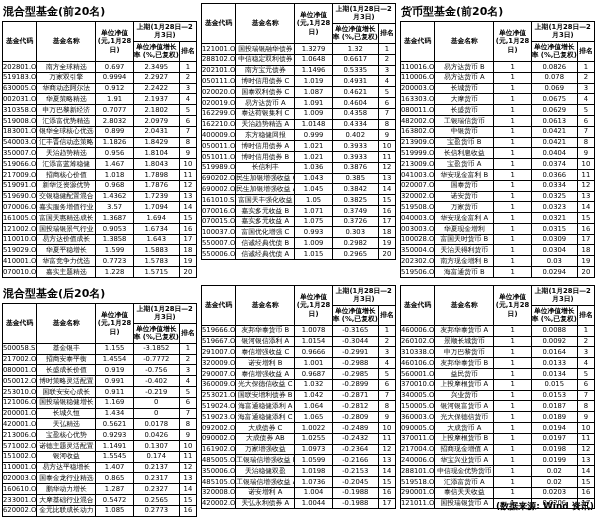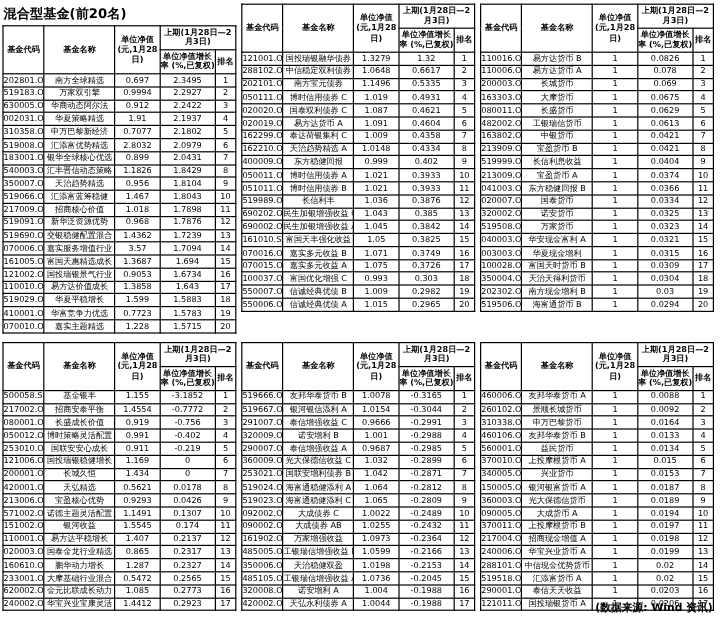--- a/index.html
+++ b/index.html
@@ -355,20 +355,21 @@
               <td>信诚经典优债 A</td>
               <td>1.015</td>
               <td>0.2965</td>
               <td>20</td>
             </tr>
           </tbody>
       </table>
     </section>
 
     <section>
+      <h2 class="tbl-title">货币型基金(前20名)</h2>
       <table>
         <colgroup>
             <col class="c-code">
             <col class="c-name">
             <col class="c-nav">
             <col class="c-growth">
             <col class="c-rank">
           </colgroup>
         <thead>
           <tr>
@@ -448,21 +449,21 @@
             </tr>
             <tr>
               <td>213009.OF</td>
               <td>宝盈货币 A</td>
               <td>1</td>
               <td>0.0374</td>
               <td>10</td>
             </tr>
             <tr>
               <td>041003.OF</td>
-              <td>东方稳健回报 B</td>
+              <td>华安现金富利 B</td>
               <td>1</td>
               <td>0.0366</td>
               <td>11</td>
             </tr>
             <tr>
               <td>020007.OF</td>
               <td>国泰货币</td>
               <td>1</td>
               <td>0.0334</td>
               <td>12</td>
@@ -515,20 +516,166 @@
               <td>1</td>
               <td>0.03</td>
               <td>19</td>
             </tr>
             <tr>
               <td>519506.OF</td>
               <td>海富通货币 B</td>
               <td>1</td>
               <td>0.0294</td>
               <td>20</td>
+            </tr>
+          </tbody>
+      </table>
+    </section>
+
+    <section>
+      <h2 class="tbl-title">混合型基金(后20名)</h2>
+      <table>
+        <colgroup>
+            <col class="c-code">
+            <col class="c-name">
+            <col class="c-nav">
+            <col class="c-growth">
+            <col class="c-rank">
+          </colgroup>
+        <thead>
+          <tr>
+            <th rowspan="2">基金代码</th>
+            <th rowspan="2">基金名称</th>
+            <th rowspan="2">单位净值 (元,1月28日)</th>
+            <th colspan="2">上期(1月28日—2月3日)</th>
+          </tr>
+          <tr class="sub">
+            <th>单位净值增长率 (%,已复权)</th>
+            <th>排名</th>
+          </tr>
+        </thead>
+        <tbody>
+            <tr>
+              <td>500058.SH</td>
+              <td>基金银丰</td>
+              <td>1.155</td>
+              <td>-3.1852</td>
+              <td>1</td>
+            </tr>
+            <tr>
+              <td>217002.OF</td>
+              <td>招商安泰平衡</td>
+              <td>1.4554</td>
+              <td>-0.7772</td>
+              <td>2</td>
+            </tr>
+            <tr>
+              <td>080001.OF</td>
+              <td>长盛成长价值</td>
+              <td>0.919</td>
+              <td>-0.756</td>
+              <td>3</td>
+            </tr>
+            <tr>
+              <td>050012.OF</td>
+              <td>博时策略灵活配置</td>
+              <td>0.991</td>
+              <td>-0.402</td>
+              <td>4</td>
+            </tr>
+            <tr>
+              <td>253010.OF</td>
+              <td>国联安安心成长</td>
+              <td>0.911</td>
+              <td>-0.219</td>
+              <td>5</td>
+            </tr>
+            <tr>
+              <td>121006.OF</td>
+              <td>国投瑞银稳健增长</td>
+              <td>1.169</td>
+              <td>0</td>
+              <td>6</td>
+            </tr>
+            <tr>
+              <td>200001.OF</td>
+              <td>长城久恒</td>
+              <td>1.434</td>
+              <td>0</td>
+              <td>7</td>
+            </tr>
+            <tr>
+              <td>420001.OF</td>
+              <td>天弘精选</td>
+              <td>0.5621</td>
+              <td>0.0178</td>
+              <td>8</td>
+            </tr>
+            <tr>
+              <td>213006.OF</td>
+              <td>宝盈核心优势</td>
+              <td>0.9293</td>
+              <td>0.0426</td>
+              <td>9</td>
+            </tr>
+            <tr>
+              <td>571002.OF</td>
+              <td>诺德主题灵活配置</td>
+              <td>1.1491</td>
+              <td>0.1307</td>
+              <td>10</td>
+            </tr>
+            <tr>
+              <td>151002.OF</td>
+              <td>银河收益</td>
+              <td>1.5545</td>
+              <td>0.174</td>
+              <td>11</td>
+            </tr>
+            <tr>
+              <td>110001.OF</td>
+              <td>易方达平稳增长</td>
+              <td>1.407</td>
+              <td>0.2137</td>
+              <td>12</td>
+            </tr>
+            <tr>
+              <td>020003.OF</td>
+              <td>国泰金龙行业精选</td>
+              <td>0.865</td>
+              <td>0.2317</td>
+              <td>13</td>
+            </tr>
+            <tr>
+              <td>160610.OF</td>
+              <td>鹏华动力增长</td>
+              <td>1.287</td>
+              <td>0.2327</td>
+              <td>14</td>
+            </tr>
+            <tr>
+              <td>233001.OF</td>
+              <td>大摩基础行业混合</td>
+              <td>0.5472</td>
+              <td>0.2565</td>
+              <td>15</td>
+            </tr>
+            <tr>
+              <td>620002.OF</td>
+              <td>金元比联成长动力</td>
+              <td>1.085</td>
+              <td>0.2773</td>
+              <td>16</td>
+            </tr>
+            <tr>
+              <td>240002.OF</td>
+              <td>华宝兴业宝康灵活</td>
+              <td>1.4412</td>
+              <td>0.2923</td>
+              <td>17</td>
             </tr>
           </tbody>
       </table>
     </section>
 
     <section>
       <table>
         <colgroup>
             <col class="c-code">
             <col class="c-name">
@@ -543,136 +690,136 @@
             <th rowspan="2">单位净值 (元,1月28日)</th>
             <th colspan="2">上期(1月28日—2月3日)</th>
           </tr>
           <tr class="sub">
             <th>单位净值增长率 (%,已复权)</th>
             <th>排名</th>
           </tr>
         </thead>
         <tbody>
             <tr>
-              <td>500058.SH</td>
-              <td>基金银丰</td>
-              <td>1.155</td>
-              <td>-3.1852</td>
-              <td>1</td>
-            </tr>
-            <tr>
-              <td>217002.OF</td>
-              <td>招商安泰平衡</td>
-              <td>1.4554</td>
-              <td>-0.7772</td>
+              <td>519666.OF</td>
+              <td>友邦华泰货币 B</td>
+              <td>1.0078</td>
+              <td>-0.3165</td>
+              <td>1</td>
+            </tr>
+            <tr>
+              <td>519667.OF</td>
+              <td>银河银信添利 A</td>
+              <td>1.0154</td>
+              <td>-0.3044</td>
               <td>2</td>
             </tr>
             <tr>
-              <td>080001.OF</td>
-              <td>长盛成长价值</td>
-              <td>0.919</td>
-              <td>-0.756</td>
+              <td>291007.OF</td>
+              <td>泰信增强收益 C</td>
+              <td>0.9666</td>
+              <td>-0.2991</td>
               <td>3</td>
             </tr>
             <tr>
-              <td>050012.OF</td>
-              <td>博时策略灵活配置</td>
-              <td>0.991</td>
-              <td>-0.402</td>
+              <td>320009.OF</td>
+              <td>诺安增利 B</td>
+              <td>1.001</td>
+              <td>-0.2988</td>
               <td>4</td>
             </tr>
             <tr>
-              <td>253010.OF</td>
-              <td>国联安安心成长</td>
-              <td>0.911</td>
-              <td>-0.219</td>
+              <td>290007.OF</td>
+              <td>泰信增强收益 A</td>
+              <td>0.9687</td>
+              <td>-0.2985</td>
               <td>5</td>
             </tr>
             <tr>
-              <td>121006.OF</td>
-              <td>国投瑞银稳健增长</td>
-              <td>1.169</td>
-              <td>0</td>
+              <td>360009.OF</td>
+              <td>光大保德信收益 C</td>
+              <td>1.032</td>
+              <td>-0.2899</td>
               <td>6</td>
             </tr>
             <tr>
-              <td>200001.OF</td>
-              <td>长城久恒</td>
-              <td>1.434</td>
-              <td>0</td>
+              <td>253021.OF</td>
+              <td>国联安增利债券 B</td>
+              <td>1.042</td>
+              <td>-0.2871</td>
               <td>7</td>
             </tr>
             <tr>
-              <td>420001.OF</td>
-              <td>天弘精选</td>
-              <td>0.5621</td>
-              <td>0.0178</td>
+              <td>519024.OF</td>
+              <td>海富通稳健添利 A</td>
+              <td>1.064</td>
+              <td>-0.2812</td>
               <td>8</td>
             </tr>
             <tr>
-              <td>213006.OF</td>
-              <td>宝盈核心优势</td>
-              <td>0.9293</td>
-              <td>0.0426</td>
+              <td>519023.OF</td>
+              <td>海富通稳健添利 C</td>
+              <td>1.065</td>
+              <td>-0.2809</td>
               <td>9</td>
             </tr>
             <tr>
-              <td>571002.OF</td>
-              <td>诺德主题灵活配置</td>
-              <td>1.1491</td>
-              <td>0.1307</td>
+              <td>092002.OF</td>
+              <td>大成债券 C</td>
+              <td>1.0022</td>
+              <td>-0.2489</td>
               <td>10</td>
             </tr>
             <tr>
-              <td>151002.OF</td>
-              <td>银河收益</td>
-              <td>1.5545</td>
-              <td>0.174</td>
+              <td>090002.OF</td>
+              <td>大成债券 AB</td>
+              <td>1.0255</td>
+              <td>-0.2432</td>
               <td>11</td>
             </tr>
             <tr>
-              <td>110001.OF</td>
-              <td>易方达平稳增长</td>
-              <td>1.407</td>
-              <td>0.2137</td>
+              <td>161902.OF</td>
+              <td>万家增强收益</td>
+              <td>1.0973</td>
+              <td>-0.2364</td>
               <td>12</td>
             </tr>
             <tr>
-              <td>020003.OF</td>
-              <td>国泰金龙行业精选</td>
-              <td>0.865</td>
-              <td>0.2317</td>
+              <td>485005.OF</td>
+              <td>工银瑞信增强收益 B</td>
+              <td>1.0599</td>
+              <td>-0.2166</td>
               <td>13</td>
             </tr>
             <tr>
-              <td>160610.OF</td>
-              <td>鹏华动力增长</td>
-              <td>1.287</td>
-              <td>0.2327</td>
+              <td>350006.OF</td>
+              <td>天治稳健双盈</td>
+              <td>1.0198</td>
+              <td>-0.2153</td>
               <td>14</td>
             </tr>
             <tr>
-              <td>233001.OF</td>
-              <td>大摩基础行业混合</td>
-              <td>0.5472</td>
-              <td>0.2565</td>
+              <td>485105.OF</td>
+              <td>工银瑞信增强收益 A</td>
+              <td>1.0736</td>
+              <td>-0.2045</td>
               <td>15</td>
             </tr>
             <tr>
-              <td>620002.OF</td>
-              <td>金元比联成长动力</td>
-              <td>1.085</td>
-              <td>0.2773</td>
+              <td>320008.OF</td>
+              <td>诺安增利 A</td>
+              <td>1.004</td>
+              <td>-0.1988</td>
               <td>16</td>
             </tr>
             <tr>
-              <td>240002.OF</td>
-              <td>华宝兴业宝康灵活</td>
-              <td>1.4412</td>
-              <td>0.2923</td>
+              <td>420002.OF</td>
+              <td>天弘永利债券 A</td>
+              <td>1.0044</td>
+              <td>-0.1988</td>
               <td>17</td>
             </tr>
           </tbody>
       </table>
     </section>
 
     <section>
       <table>
         <colgroup>
             <col class="c-code">
@@ -688,165 +835,20 @@
             <th rowspan="2">单位净值 (元,1月28日)</th>
             <th colspan="2">上期(1月28日—2月3日)</th>
           </tr>
           <tr class="sub">
             <th>单位净值增长率 (%,已复权)</th>
             <th>排名</th>
           </tr>
         </thead>
         <tbody>
             <tr>
-              <td>519666.OF</td>
-              <td>友邦华泰货币 B</td>
-              <td>1.0078</td>
-              <td>-0.3165</td>
-              <td>1</td>
-            </tr>
-            <tr>
-              <td>519667.OF</td>
-              <td>银河银信添利 A</td>
-              <td>1.0154</td>
-              <td>-0.3044</td>
-              <td>2</td>
-            </tr>
-            <tr>
-              <td>291007.OF</td>
-              <td>泰信增强收益 C</td>
-              <td>0.9666</td>
-              <td>-0.2991</td>
-              <td>3</td>
-            </tr>
-            <tr>
-              <td>320009.OF</td>
-              <td>诺安增利 B</td>
-              <td>1.001</td>
-              <td>-0.2988</td>
-              <td>4</td>
-            </tr>
-            <tr>
-              <td>290007.OF</td>
-              <td>泰信增强收益 A</td>
-              <td>0.9687</td>
-              <td>-0.2985</td>
-              <td>5</td>
-            </tr>
-            <tr>
-              <td>360009.OF</td>
-              <td>光大保德信收益 C</td>
-              <td>1.032</td>
-              <td>-0.2899</td>
-              <td>6</td>
-            </tr>
-            <tr>
-              <td>253021.OF</td>
-              <td>国联安增利债券 B</td>
-              <td>1.042</td>
-              <td>-0.2871</td>
-              <td>7</td>
-            </tr>
-            <tr>
-              <td>519024.OF</td>
-              <td>海富通稳健添利 A</td>
-              <td>1.064</td>
-              <td>-0.2812</td>
-              <td>8</td>
-            </tr>
-            <tr>
-              <td>519023.OF</td>
-              <td>海富通稳健添利 C</td>
-              <td>1.065</td>
-              <td>-0.2809</td>
-              <td>9</td>
-            </tr>
-            <tr>
-              <td>092002.OF</td>
-              <td>大成债券 C</td>
-              <td>1.0022</td>
-              <td>-0.2489</td>
-              <td>10</td>
-            </tr>
-            <tr>
-              <td>090002.OF</td>
-              <td>大成债券 AB</td>
-              <td>1.0255</td>
-              <td>-0.2432</td>
-              <td>11</td>
-            </tr>
-            <tr>
-              <td>161902.OF</td>
-              <td>万家增强收益</td>
-              <td>1.0973</td>
-              <td>-0.2364</td>
-              <td>12</td>
-            </tr>
-            <tr>
-              <td>485005.OF</td>
-              <td>工银瑞信增强收益 B</td>
-              <td>1.0599</td>
-              <td>-0.2166</td>
-              <td>13</td>
-            </tr>
-            <tr>
-              <td>350006.OF</td>
-              <td>天治稳健双盈</td>
-              <td>1.0198</td>
-              <td>-0.2153</td>
-              <td>14</td>
-            </tr>
-            <tr>
-              <td>485105.OF</td>
-              <td>工银瑞信增强收益 A</td>
-              <td>1.0736</td>
-              <td>-0.2045</td>
-              <td>15</td>
-            </tr>
-            <tr>
-              <td>320008.OF</td>
-              <td>诺安增利 A</td>
-              <td>1.004</td>
-              <td>-0.1988</td>
-              <td>16</td>
-            </tr>
-            <tr>
-              <td>420002.OF</td>
-              <td>天弘永利债券 A</td>
-              <td>1.0044</td>
-              <td>-0.1988</td>
-              <td>17</td>
-            </tr>
-          </tbody>
-      </table>
-    </section>
-
-    <section>
-      <table>
-        <colgroup>
-            <col class="c-code">
-            <col class="c-name">
-            <col class="c-nav">
-            <col class="c-growth">
-            <col class="c-rank">
-          </colgroup>
-        <thead>
-          <tr>
-            <th rowspan="2">基金代码</th>
-            <th rowspan="2">基金名称</th>
-            <th rowspan="2">单位净值 (元,1月28日)</th>
-            <th colspan="2">上期(1月28日—2月3日)</th>
-          </tr>
-          <tr class="sub">
-            <th>单位净值增长率 (%,已复权)</th>
-            <th>排名</th>
-          </tr>
-        </thead>
-        <tbody>
-            <tr>
               <td>460006.OF</td>
               <td>友邦华泰货币 A</td>
               <td>1</td>
               <td>0.0088</td>
               <td>1</td>
             </tr>
             <tr>
               <td>260102.OF</td>
               <td>景顺长城货币</td>
               <td>1</td>

